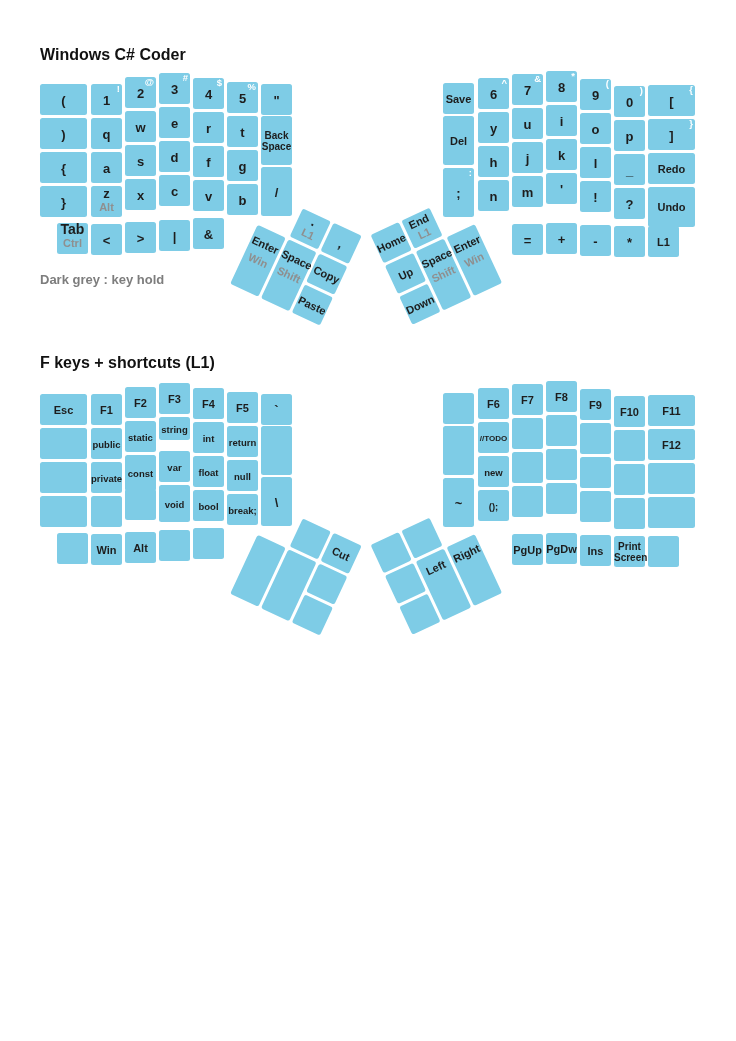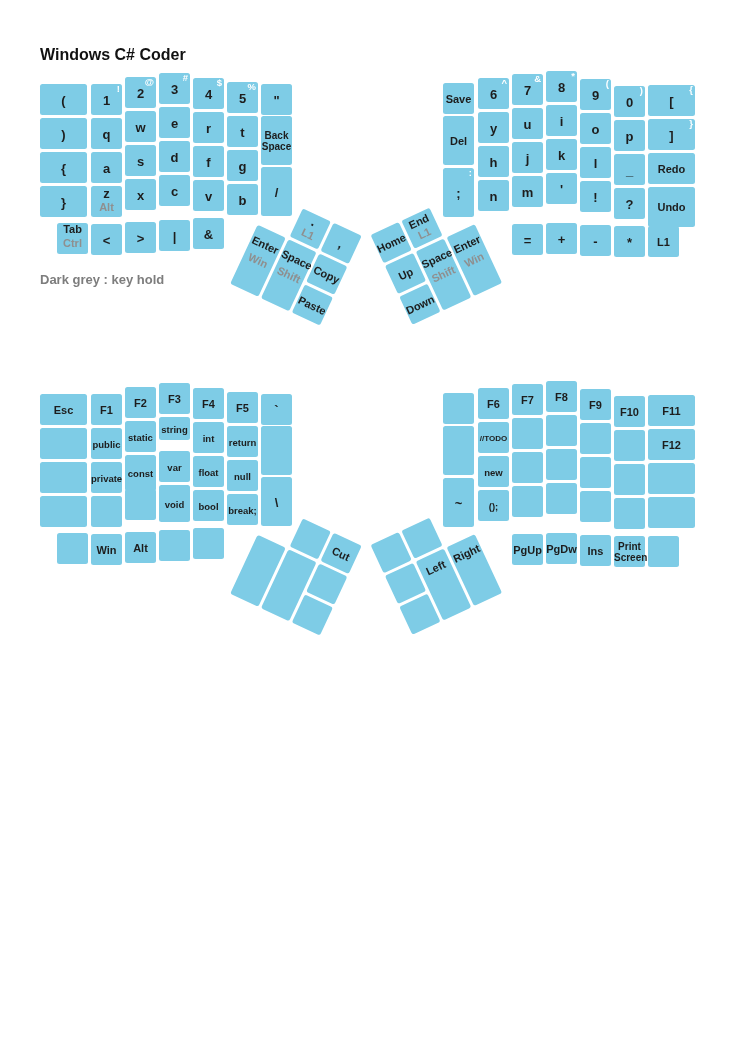--- a/index.html
+++ b/index.html
@@ -6,21 +6,21 @@
   .page{position:relative;width:736px;height:1041px;background:#ffffff;overflow:hidden;
         font-family:"Liberation Sans",sans-serif;}
   .board{position:absolute;left:0;top:0;width:736px;height:1041px;}
   .title{position:absolute;left:40px;font-size:16px;font-weight:700;color:#111;}
   .note{position:absolute;left:40px;top:272px;font-size:13px;font-weight:700;color:#7d7d7d;}
   .key{position:absolute;background:#7ecce6;border-radius:2.5px;color:#1d1d1d;font-weight:700;}
   .main{position:absolute;left:0;right:0;top:50%;transform:translateY(-50%);
         text-align:center;white-space:pre-line;}
   .s-ch .main{font-size:13px;}
   .s-md .main{font-size:11px;}
-  .s-lg .main{font-size:11px;text-align:center;}
+  .s-lg .main{font-size:14px;text-align:center;}
   .s-sm .main{font-size:9.5px;}
   .s-xs .main{font-size:8px;}
   .s-two .main{font-size:10px;line-height:1.12;}
   .withhold .main{top:1px;transform:none;line-height:14px;}
   .hold{position:absolute;left:0;right:0;top:15px;text-align:center;color:#8f8f8f;font-size:11px;}
   .s-lg.withhold .main{top:-1px;}
   .s-lg .hold{top:14px;}
   .tall .main{top:8px;transform:none;}
   .tall .hold{top:26px;}
   .sup{position:absolute;top:-1px;right:2px;color:#ffffff;font-size:9.5px;}
@@ -281,20 +281,21 @@
         <div class="key s-md withhold tall" style="left: 68px; top: 34px; width: 31px; height: 65px;">
           <span class="main">Enter</span>
           <span class="hold">Win</span>
         </div>
         <div class="key s-md" style="left: 0px; top: 68px; width: 31px; height: 31px;">
           <span class="main">Down</span>
         </div>
       </div>
     </div>
   <div class="note">Dark grey : key hold</div>
+  <div class="title" style="top:354px">F keys + shortcuts (L1)</div>
   <div class="board">
       <div class="key s-md" style="left: 40px; top: 394px; width: 47px; height: 31px;">
         <span class="main">Esc</span>
       </div>
       <div class="key s-md" style="left: 40px; top: 428px; width: 47px; height: 31px;"></div>
       <div class="key s-md" style="left: 40px; top: 462px; width: 47px; height: 31px;"></div>
       <div class="key s-md" style="left: 40px; top: 496px; width: 47px; height: 31px;"></div>
       <div class="key s-md" style="left: 91px; top: 394px; width: 31px; height: 31px;">
         <span class="main">F1</span>
       </div>

